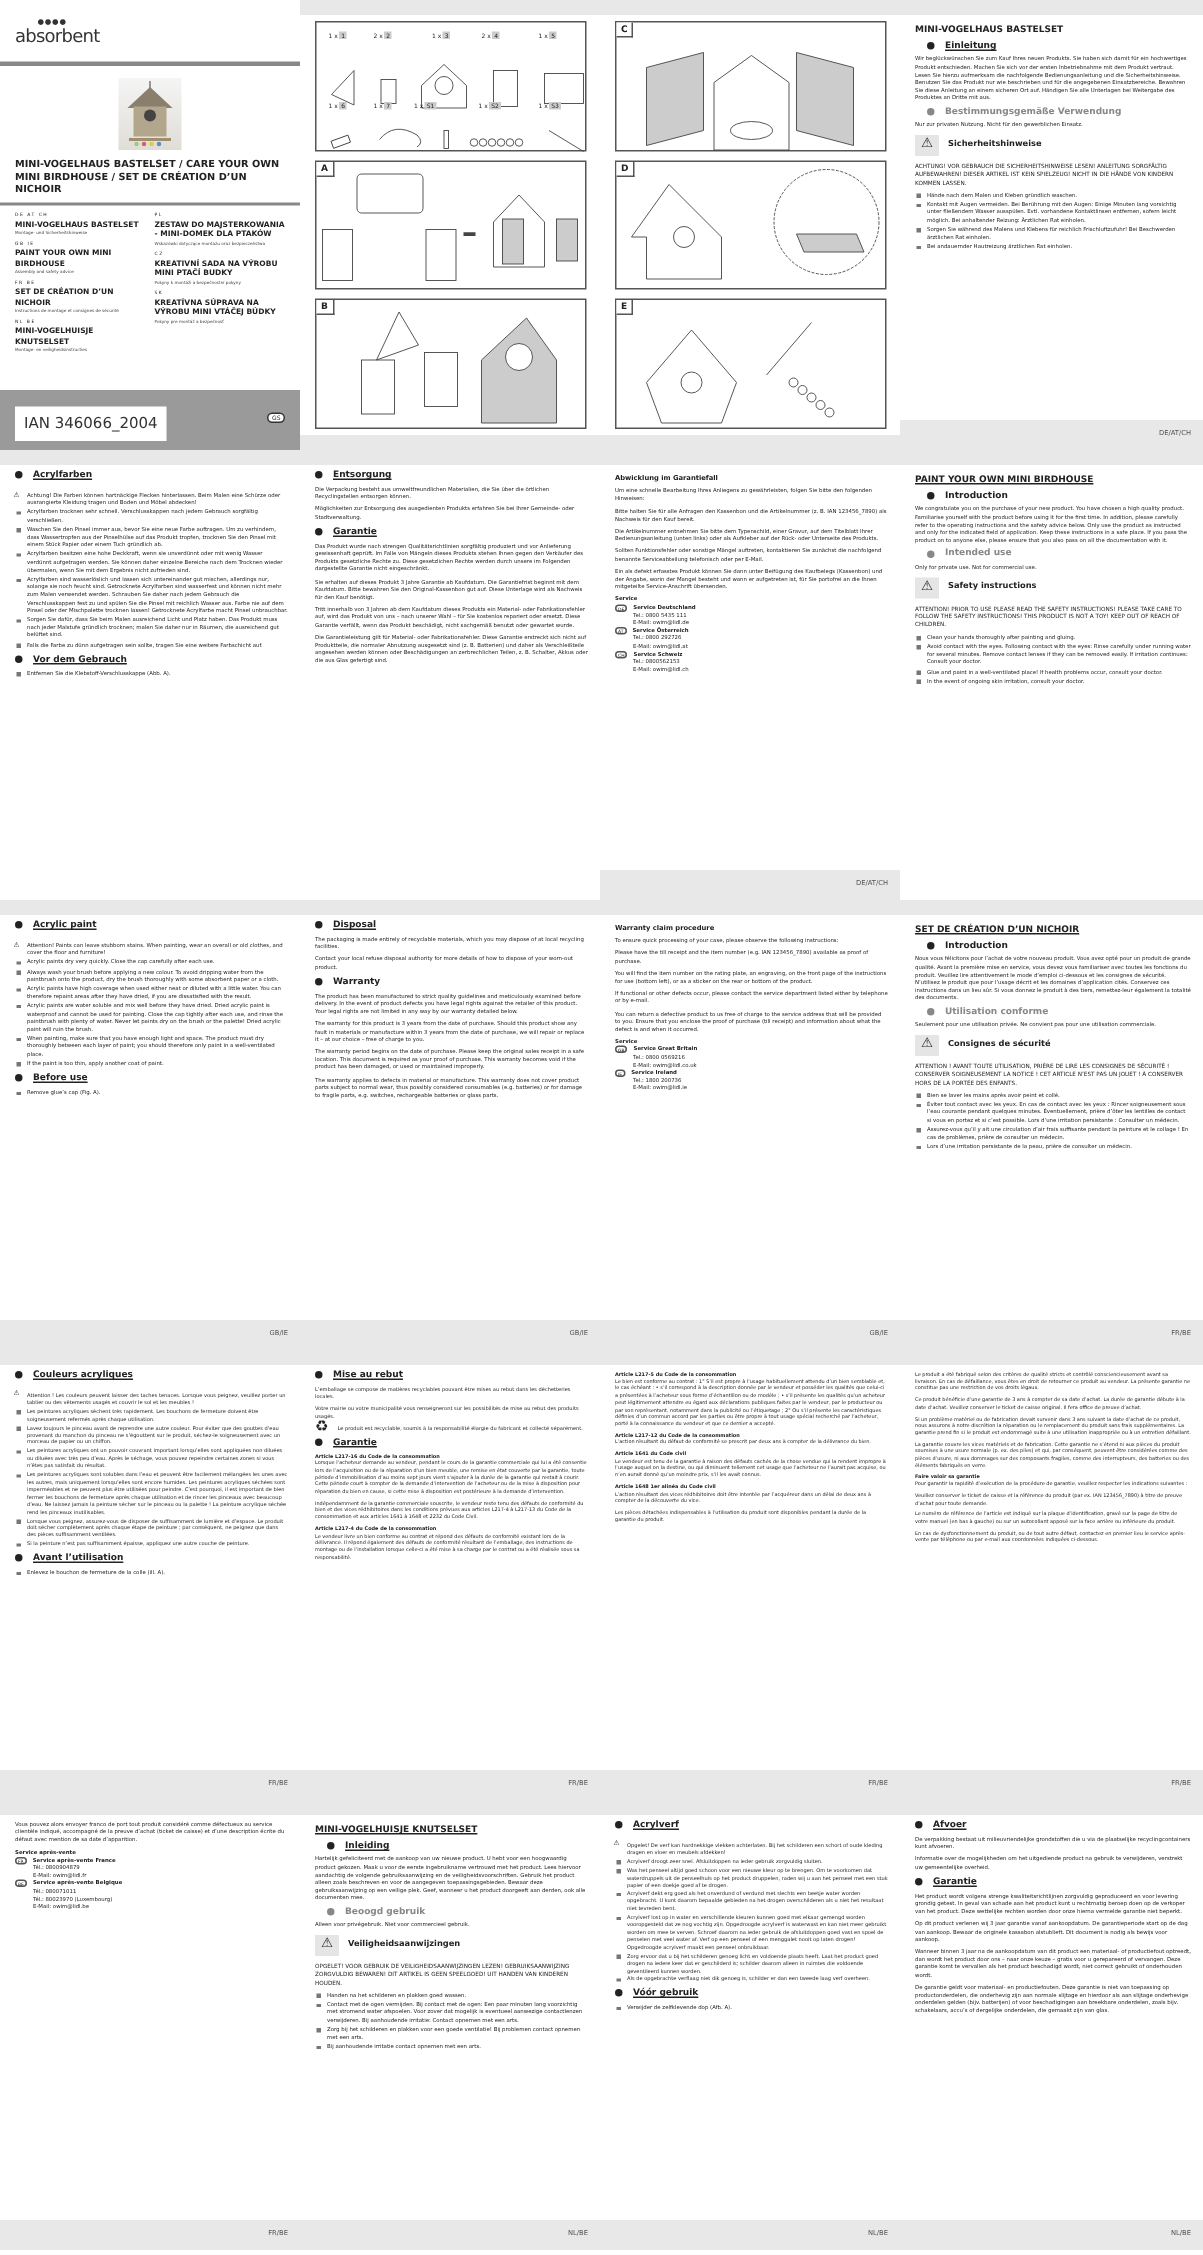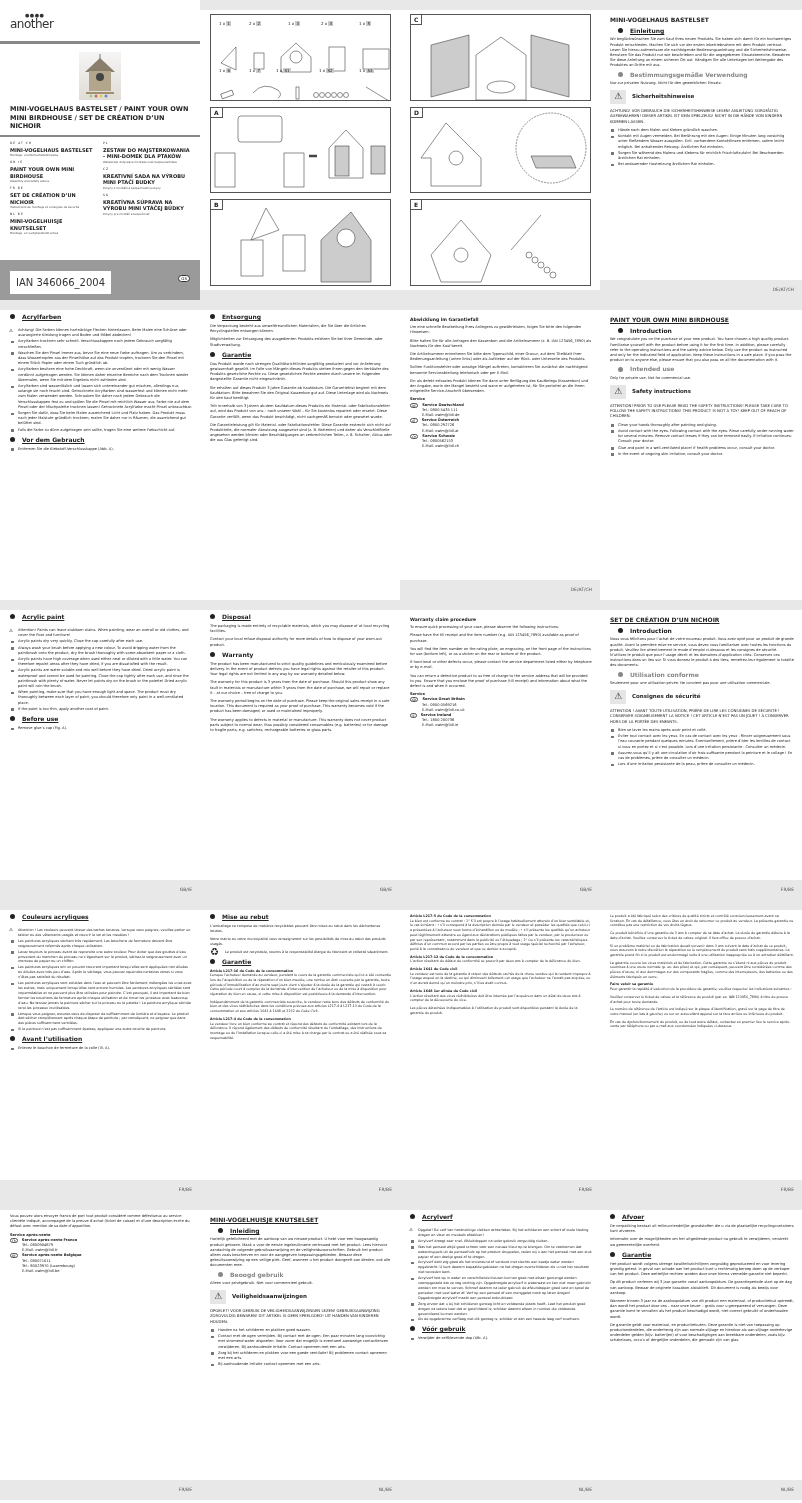--- a/index.html
+++ b/index.html
@@ -47,38 +47,38 @@
 .dg{position:absolute;border:1px solid #555;background:#fff}
 .dg .lbl{position:absolute;left:0;top:0;border-right:1px solid #555;border-bottom:1px solid #555;font-weight:bold;font-size:6px;padding:1px 3px;background:#fff}
 .dg svg{position:absolute;left:0;top:0}
 .part{position:absolute;font-size:4px}
 .part .n{background:#ccc;padding:0 1px}
 </style>
 </head>
 <body>
 
 <div class="page" id="cover" style="left:0;top:0">
-  <div class="logo"><div class="dots">●●●●</div><span>another</span></div>
+  <div class="logo"><div class="dots">●●●●</div><span>absorbent</span></div>
   <div class="logobar"></div>
   <div class="photo">
     <svg width="42" height="48" viewBox="0 0 42 48">
         <line x1="21" y1="2" x2="21" y2="8" stroke="#777"></line>
         <polygon points="6,20 21,6 36,20" fill="#8a7e6c"></polygon>
         <rect x="10" y="19" width="22" height="20" fill="#b2a68c"></rect>
         <circle cx="21" cy="25" r="4" fill="#444"></circle>
         <rect x="7" y="40" width="28" height="2" fill="#a08e6e"></rect>
         <g fill="#9c8">
           <circle cx="12" cy="44" r="1.5"></circle>
           <circle cx="17" cy="44" r="1.5" fill="#c66"></circle>
           <circle cx="22" cy="44" r="1.5" fill="#dc4"></circle>
           <circle cx="27" cy="44" r="1.5" fill="#68c"></circle>
         </g>
       </svg>
   </div>
-  <div class="bigtitle">MINI-VOGELHAUS BASTELSET / PAINT YOUR OWN MINI BIRDHOUSE / SET DE CRÉATION D’UN NICHOIR</div>
+  <div class="bigtitle">MINI-VOGELHAUS BASTELSET / CARE YOUR OWN MINI BIRDHOUSE / SET DE CRÉATION D’UN NICHOIR</div>
   <div class="bar2"></div>
   <div class="langs">
     <div class="col">
       <div>
           <div class="flags">DE AT CH</div>
           <div class="lt">MINI-VOGELHAUS BASTELSET</div>
           <div class="ls">Montage- und Sicherheitshinweise</div>
         </div>
       <div>
           <div class="flags">GB IE</div>

